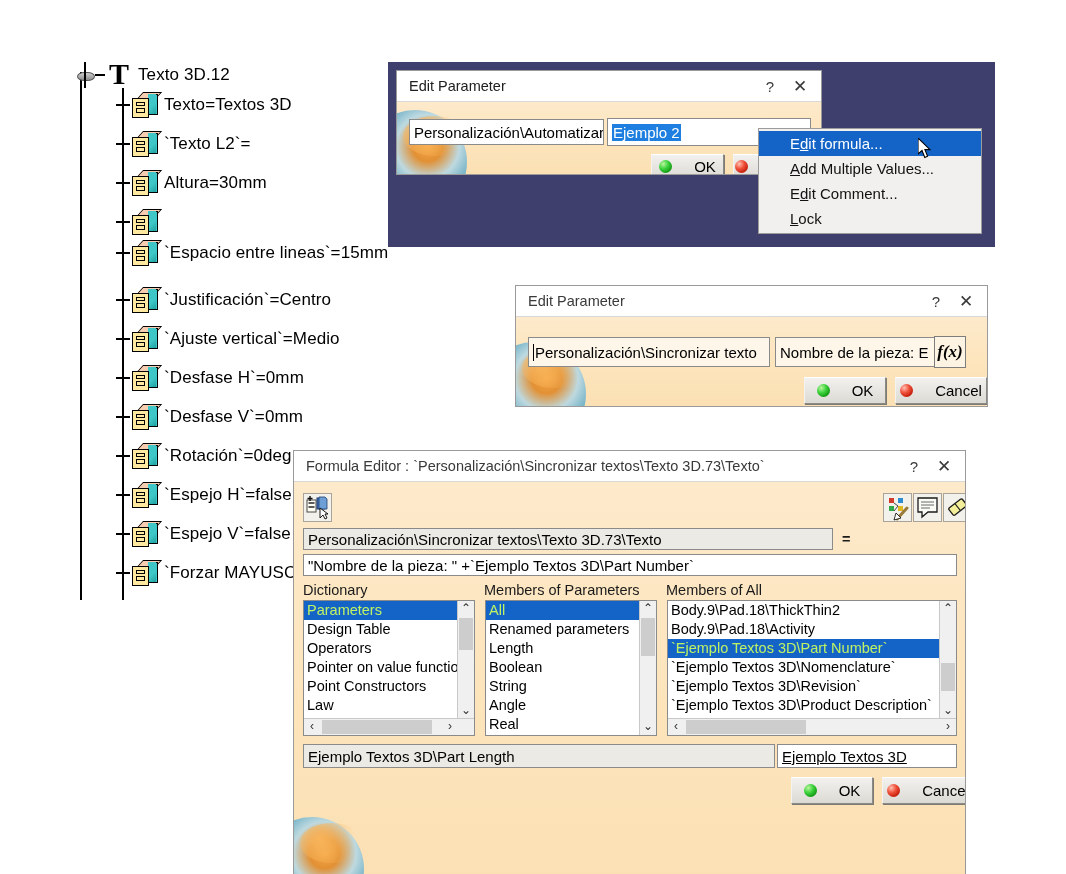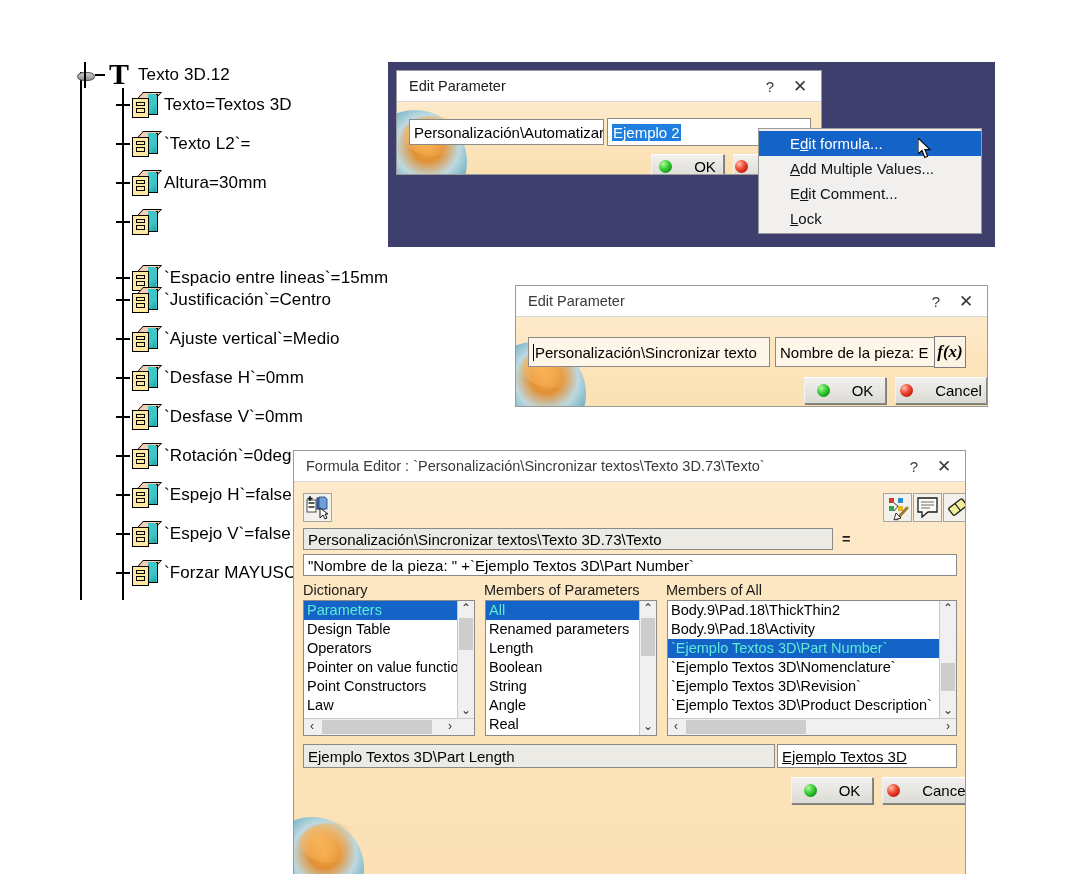--- a/index.html
+++ b/index.html
@@ -86,21 +86,21 @@
   .mi u{text-decoration:underline;}
   #ctx-cursor{left:918px;top:138px;width:16px;height:22px;}
 
   
   .fe-toolbtn{position:absolute;width:29px;height:29px;background:#f3f1ec;
      border:1px solid #a8a49c;box-sizing:border-box;}
   .lbl{position:absolute;font-size:14.5px;color:#1a1a1a;}
   .listbox{position:absolute;background:#fff;border:1px solid #8a8a8a;box-sizing:border-box;overflow:hidden;}
   .li{height:19px;line-height:19px;font-size:14.5px;color:#000;padding-left:3px;
       white-space:nowrap;overflow:hidden;}
-  .li.sel{background:#1464c8;color:#5eead4;}
+  .li.sel{background:#1464c8;color:#bef264;}
   .vbar{position:absolute;top:0;right:0;width:16px;bottom:16px;background:#f0f0f0;border-left:1px solid #c8c8c8;}
   .vbar.full{bottom:0;}
   .vbar .ar{height:16px;line-height:14px;text-align:center;font-size:12px;color:#333;background:#f0f0f0;}
   .vbar .thumb{position:absolute;left:1px;width:14px;background:#cdcdcd;}
   .hbar{position:absolute;left:0;right:0;bottom:0;height:16px;background:#f0f0f0;border-top:1px solid #c8c8c8;}
   .hbar .ar{position:absolute;top:0;width:16px;height:16px;line-height:14px;text-align:center;font-size:12px;color:#333;}
   .hbar .thumb{position:absolute;top:1px;height:14px;background:#cdcdcd;}
 </style>
 </head>
 <body>
@@ -153,21 +153,21 @@
       <div class="tree-node" style="top: 205px;">
         <div class="node-dash"></div>
         <div class="cube">
           <div class="top"></div>
           <div class="side"></div>
           <div class="face"></div>
           <div class="b1"></div>
           <div class="b2"></div>
         </div>
       </div>
-      <div class="tree-node" style="top: 261px;">
+      <div class="tree-node" style="top: 236px;">
         <div class="node-dash"></div>
         <div class="cube">
           <div class="top"></div>
           <div class="side"></div>
           <div class="face"></div>
           <div class="b1"></div>
           <div class="b2"></div>
         </div>
         <div class="node-label">`Espacio entre lineas`=15mm</div>
       </div>

